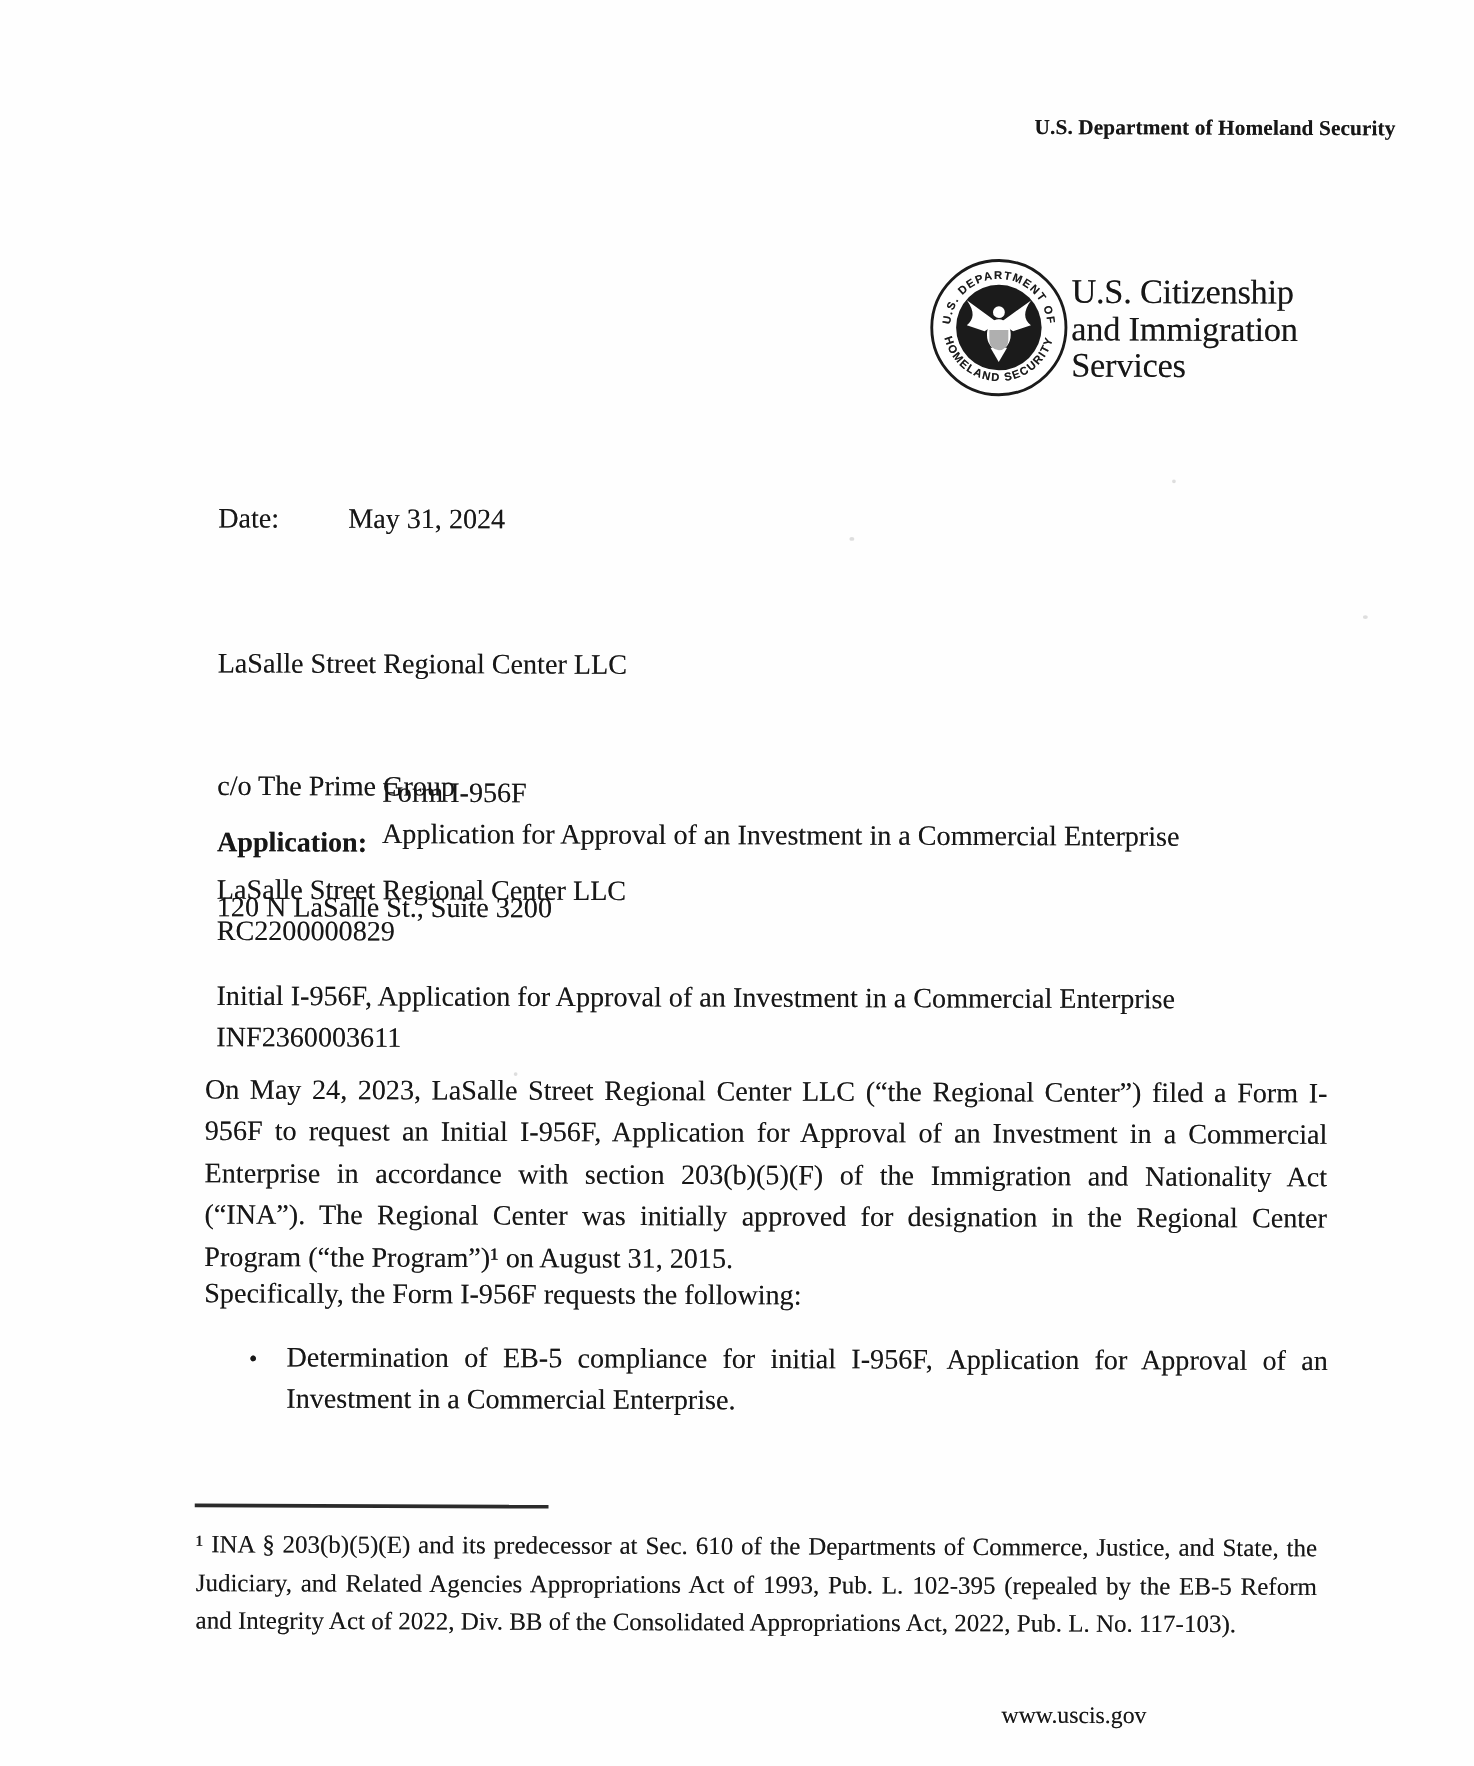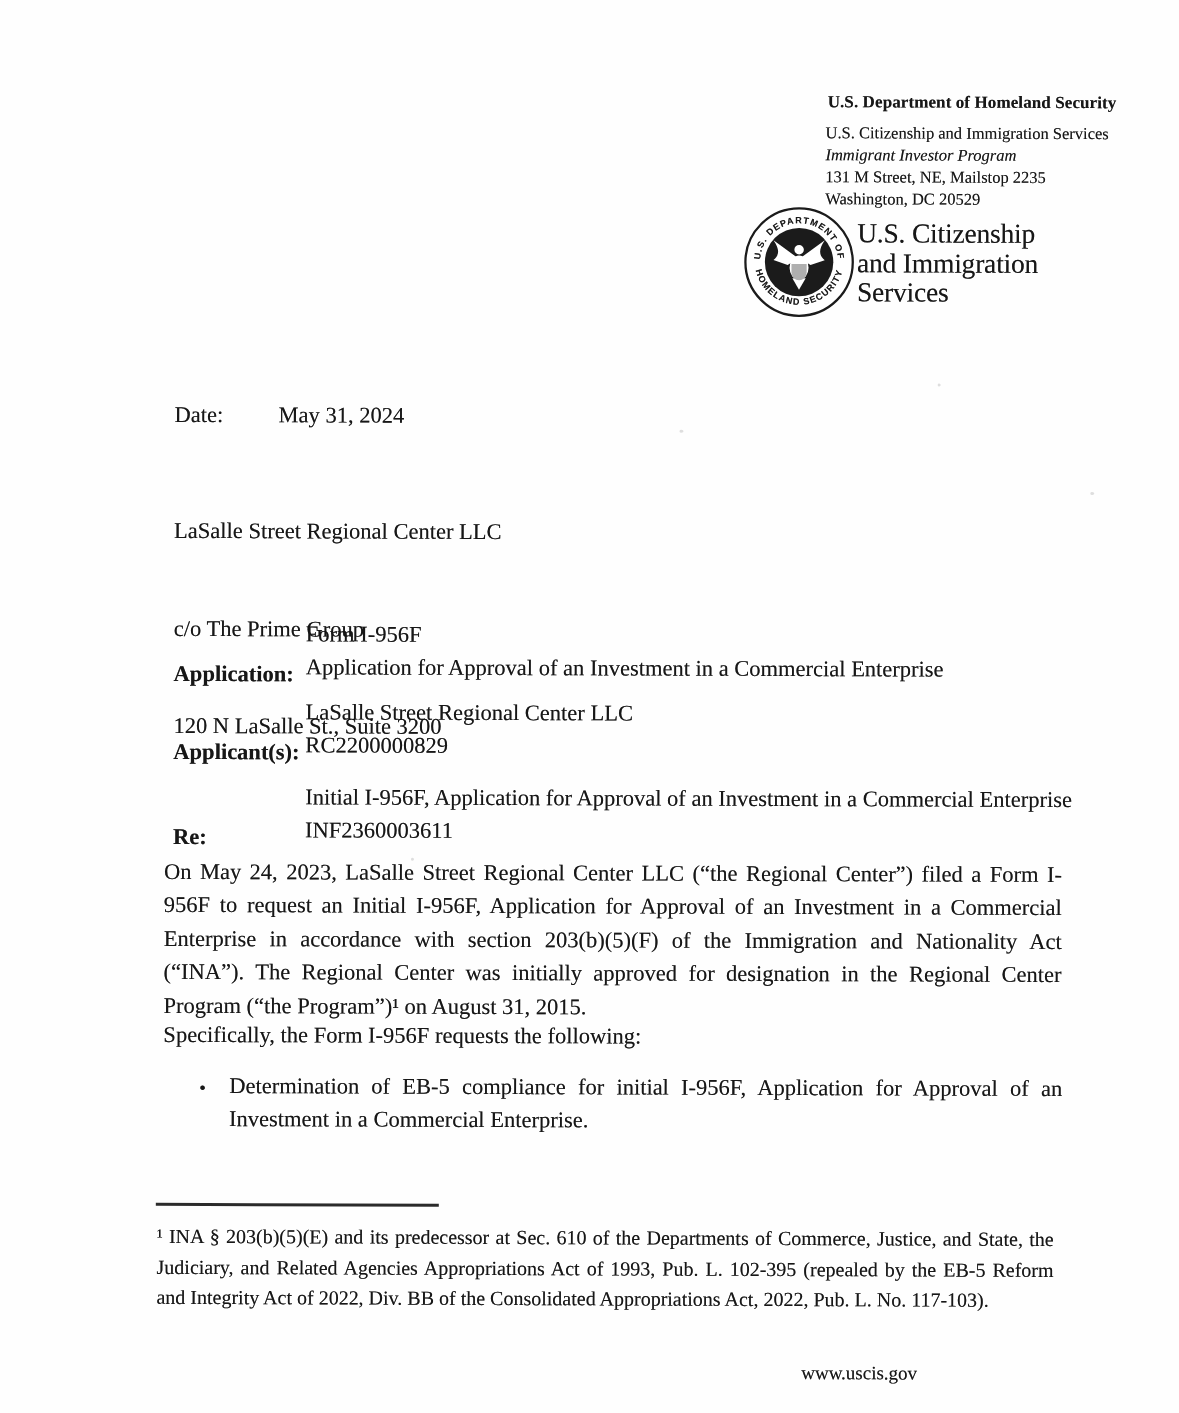--- a/index.html
+++ b/index.html
@@ -66,26 +66,20 @@
   .footer-url{position:absolute;left:806px;top:1360px;font-size:19px;font-weight:normal;}
   
   .speck{position:absolute;border-radius:50%;background:#b9b9b9;opacity:.45;}
 </style>
 </head>
 <body>
 
 <div class="scan">
 
   <div class="hdr-dept">U.S. Department of Homeland Security</div>
-  <div class="hdr-office">
-    <div>U.S. Citizenship and Immigration Services</div>
-    <div class="italic">Immigrant Investor Program</div>
-    <div>131 M Street, NE, Mailstop 2235</div>
-    <div>Washington, DC 20529</div>
-  </div>
 
   <svg class="seal" viewBox="0 0 120 120">
     <circle cx="60" cy="60" r="56.5" fill="#ffffff" stroke="#1b1b1b" stroke-width="2.4"></circle>
     <defs>
       <path id="arcTop" d="M 19,60 A 41,41 0 1 1 101,60" fill="none"></path>
       <path id="arcBot" d="M 13,58 A 47,47 0 1 0 107,58" fill="none"></path>
     </defs>
     <text font-family="Liberation Sans, sans-serif" font-size="9.5" font-weight="bold" fill="#1b1b1b" letter-spacing="1.2">
       <textPath href="#arcTop" startOffset="50%" text-anchor="middle">U.S. DEPARTMENT OF</textPath>
     </text>
@@ -120,28 +114,26 @@
   </div>
 
   <div class="field f0">
     <div class="lbl">Application:</div>
     <div class="val">
       <div>Form I-956F</div>
       <div>Application for Approval of an Investment in a Commercial Enterprise</div>
     </div>
   </div>
   <div class="field f1">
-    <div class="lbl">Applicant(s):</div>
     <div class="val">
       <div>LaSalle Street Regional Center LLC</div>
       <div>RC2200000829</div>
     </div>
   </div>
   <div class="field f2">
-    <div class="lbl">Re:</div>
     <div class="val">
       <div>Initial I-956F, Application for Approval of an Investment in a Commercial Enterprise</div>
       <div>INF2360003611</div>
     </div>
   </div>
 
   <div class="par p1">On May 24, 2023, LaSalle Street Regional Center LLC (“the Regional Center”) filed a Form I-956F to request an Initial I-956F, Application for Approval of an Investment in a Commercial Enterprise in accordance with section 203(b)(5)(F) of the Immigration and Nationality Act (“INA”). The Regional Center was initially approved for designation in the Regional Center Program (“the Program”)¹ on August 31, 2015.</div>
   <div class="par p2">Specifically, the Form I-956F requests the following:</div>
 
   <div class="bullet-row">

